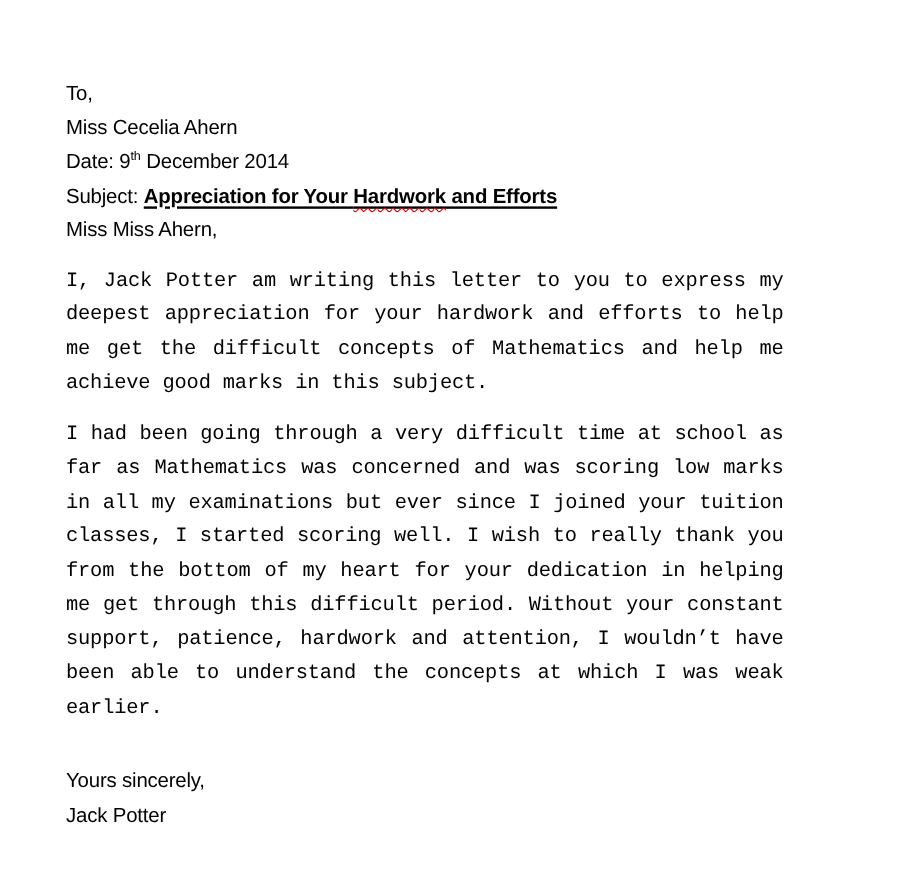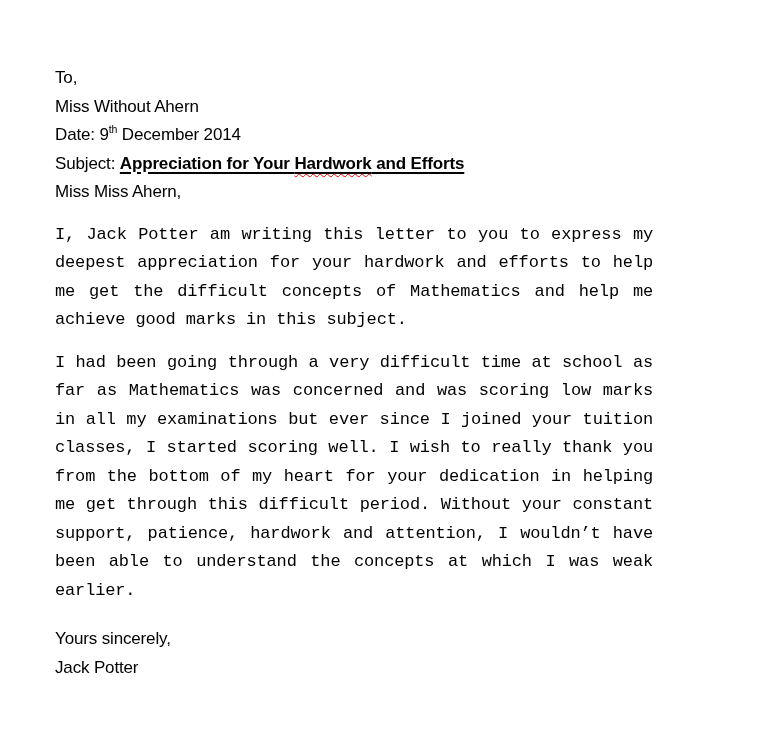--- a/index.html
+++ b/index.html
@@ -44,30 +44,30 @@
     text-underline-offset: 4px;
   }
   .para {
     font-size: 17px;
     line-height: 28.5px;
     letter-spacing: -0.15px;
     text-align: justify;
     margin-top: 14px;
     font-family: Liberation Mono, monospace;
   }
-  .closing-block { margin-top: 20px; }
+  .closing-block { margin-top: 32px; }
 </style>
 </head>
 <body>
 
 <div class="page">
   <div class="content">
 
     <div class="line">To,</div>
-    <div class="line">Miss Without Ahern</div>
+    <div class="line">Miss Cecelia Ahern</div>
 
     <div class="line date-line"><span>Date: </span><span>9</span><sup>th</sup><span> December 2014</span></div>
 
     <div class="line"><span>Subject: </span><span class="subject-text"><span>Appreciation for Your </span><span class="misspelled">Hardwork</span><span> and Efforts</span></span></div>
 
     <div class="line">Miss Miss Ahern,</div>
 
     <p class="para">I, Jack Potter am writing this letter to you to express my deepest appreciation for your hardwork and efforts to help me get the difficult concepts of Mathematics and help me achieve good marks in this subject.</p>
     <p class="para">I had been going through a very difficult time at school as far as Mathematics was concerned and was scoring low marks in all my examinations but ever since I joined your tuition classes, I started scoring well.  I wish to really thank you from the bottom of my heart for your dedication in helping me get through this difficult period.  Without your constant support, patience, hardwork and attention, I wouldn’t have been able to understand the concepts at which I was weak earlier.</p>
 

